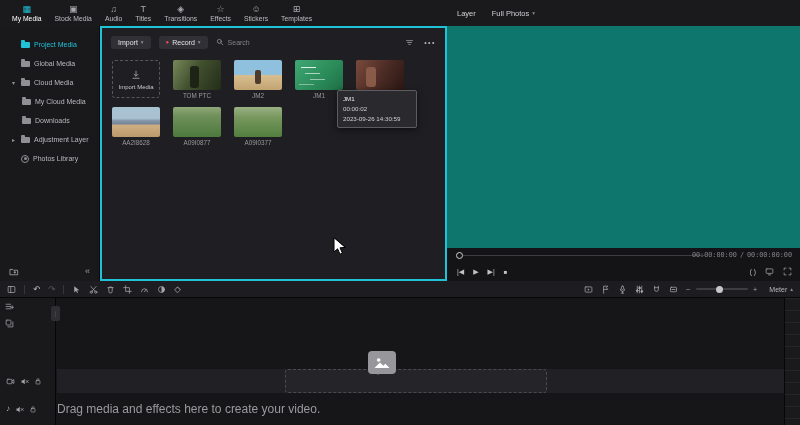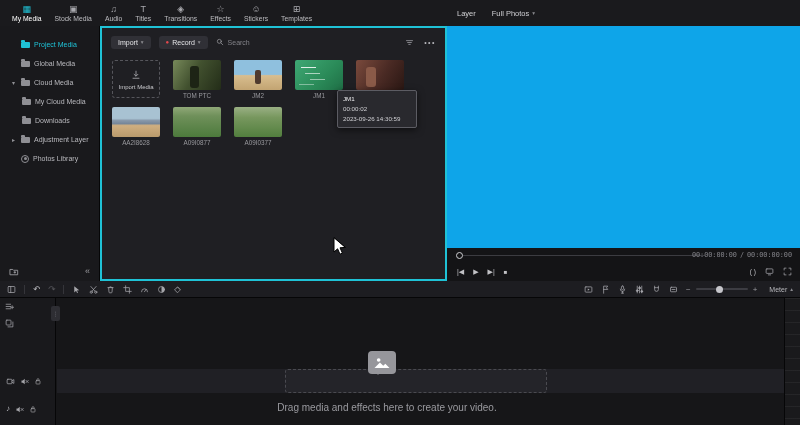--- a/index.html
+++ b/index.html
@@ -57,21 +57,21 @@
   .indoor{background:linear-gradient(120deg,#7a4a3c 0%,#4a2a24 55%,#2a1713 100%)}
   .indoor::after{content:"";position:absolute;left:10px;top:7px;width:10px;height:20px;background:#8a5a48;border-radius:3px}
   .rock{background:linear-gradient(180deg,#a8c2d2 0%,#a8c2d2 38%,#8898aa 45%,#77879a 55%,#cfae80 62%,#b99a6c 100%)}
   .field{background:linear-gradient(180deg,#90a878 0%,#6f905a 30%,#4c7a3c 100%)}
   .field2{background:linear-gradient(180deg,#9ab084 0%,#77975e 35%,#527f3e 100%)}
   .tooltip{position:absolute;left:235px;top:62px;width:80px;background:#29292e;border:1px solid #5c5c63;border-radius:2px;
     padding:3px 5px;font-size:6.2px;line-height:1.6;color:#d0d0d4;box-shadow:0 2px 7px rgba(0,0,0,.55);z-index:6;box-sizing:border-box}
   .tt-title{color:#efeff1}
 
   
-  .preview{position:absolute;top:26px;left:447px;right:0;height:255px;background:#0ea5e9}
+  .preview{position:absolute;top:26px;left:447px;right:0;height:255px;background:#0f766e}
   .pv-controls{position:absolute;left:0;right:0;bottom:0;height:33px;background:#141416}
   .pv-scrub-line{position:absolute;top:7px;left:16px;right:95px;height:1px;background:#3c3c41}
   .pv-playhead{position:absolute;top:4px;left:9px;width:5px;height:5px;border:1px solid #cfcfd3;border-radius:50%;background:#141416}
   .pv-time{position:absolute;top:3px;right:8px;font-family:"DejaVu Sans Mono","Liberation Mono",monospace;font-size:6.8px;color:#85858b;display:flex;gap:3px}
   .pv-transport{position:absolute;left:10px;bottom:5px;display:flex;gap:9px;align-items:center;font-size:7px;color:#c2c2c6}
   .pv-right{position:absolute;right:8px;bottom:5px;display:flex;gap:9px;align-items:center;color:#c2c2c6;font-size:6.5px}
 
   
   .timeline{position:absolute;left:0;right:0;top:281px;bottom:0;background:#161618}
   .tl-toolbar{position:absolute;top:0;left:0;right:0;height:17px;background:#1d1d21;border-bottom:1px solid #060607;display:flex;align-items:center;padding:0 7px;gap:8px;box-sizing:border-box}
@@ -88,21 +88,21 @@
   .th-top{position:absolute;top:4px;left:5px;display:flex;flex-direction:column;gap:8px}
   .divider-handle{position:absolute;left:51px;top:8px;width:9px;height:15px;background:#2e2e33;border-radius:2px;z-index:3;display:flex;align-items:center;justify-content:center;color:#7a7a80;font-size:6px}
   .track-head{position:absolute;left:0;width:56px;display:flex;align-items:center;gap:5px;padding-left:6px;box-sizing:border-box}
   .track-head.video{top:71px;height:24px}
   .track-head.audio{top:101px;height:20px}
   .track-area{position:absolute;left:57px;right:15px;top:0;bottom:0}
   .video-band{position:absolute;left:0;right:0;top:71px;height:24px;background:#202025}
   .drop-zone{position:absolute;left:228px;width:262px;top:71px;height:24px;border:1px dashed #4a4a50;border-radius:3px;box-sizing:border-box;background:rgba(255,255,255,0.02)}
   .img-ph{position:absolute;left:311px;top:53px;width:28px;height:23px;background:#96969b;border-radius:4px;z-index:2;display:flex;align-items:center;justify-content:center}
   .img-ph::after{content:"";position:absolute;bottom:-4px;left:7px;width:0;height:0;border:3px solid transparent;border-top:4px solid #96969b}
-  .drag-hint{position:absolute;left:0;width:660px;top:104px;text-align:center;font-size:10px;color:#9a9a9f}
+  .drag-hint{position:absolute;left:0;width:660px;top:104px;text-align:left;font-size:12px;color:#9a9a9f}
   .meter-strip{position:absolute;right:0;top:0;bottom:0;width:15px;background:#1a1a1c;border-left:1px solid #060607;
     background-image:repeating-linear-gradient(180deg,rgba(255,255,255,.05) 0 1px,transparent 1px 12px)}
 
   .cursor{position:absolute;left:333px;top:237px;z-index:20;pointer-events:none}
 </style>
 </head>
 <body>
 
 <div class="app">
 

